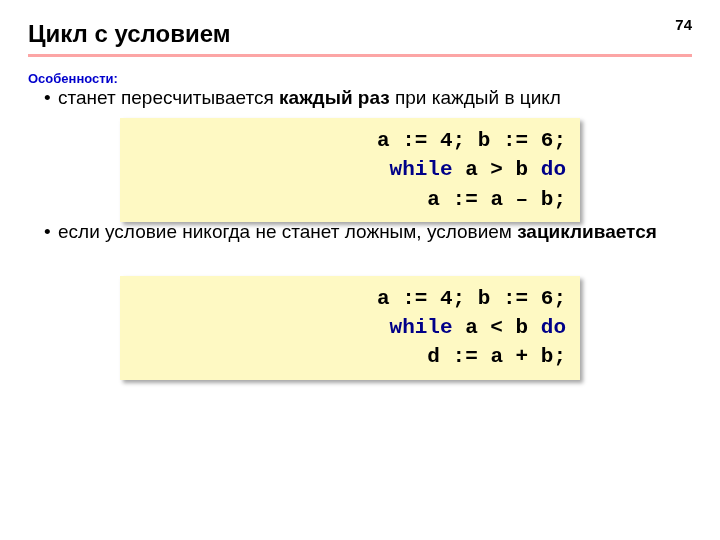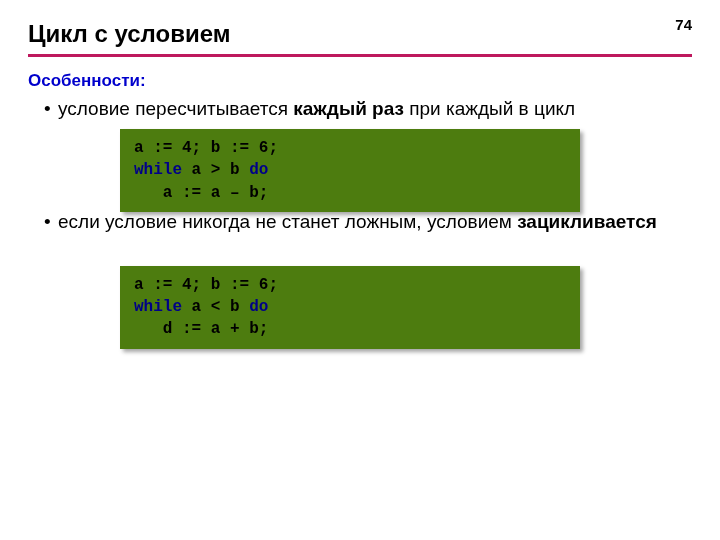--- a/index.html
+++ b/index.html
@@ -17,28 +17,28 @@
     top: 16px;
     right: 28px;
     font-size: 15px;
     font-weight: bold;
   }
   .title {
     font-size: 24px;
     font-weight: bold;
     color: #000;
     padding-bottom: 6px;
-    border-bottom: 3px solid #be185d;
+    border-bottom: 3px solid #fca5a5;
     margin-bottom: 14px;
   }
   .subhead {
     color: #0000cc;
-    font-size: 17px;
+    font-size: 13px;
     font-weight: bold;
-    margin-bottom: 6px;
+    margin-bottom: 0;
   }
   ul.bullets {
     list-style: none;
     padding-left: 16px;
   }
   ul.bullets li {
     position: relative;
     font-size: 19px;
     line-height: 1.25;
     padding-left: 14px;
@@ -46,48 +46,49 @@
     color: #000;
   }
   ul.bullets li::before {
     content: "•";
     position: absolute;
     left: 0;
     top: 0;
   }
   .bold { font-weight: bold; }
   .code-block {
-    background: #4d7c0f;
+    background: #fef9c3;
     font-family: "Courier New", monospace;
-    font-size: 16px;
+    font-size: 21px;
     font-weight: bold;
     line-height: 1.4;
     padding: 8px 14px;
     width: 460px;
     margin: 8px 0 6px 92px;
     box-shadow: 3px 3px 4px rgba(0,0,0,0.35);
     white-space: pre;
     position: relative;
     z-index: 2;
+    text-align: right;
   }
   .kw { color: #000088; }
   .li3 { margin-top: -8px; }
 </style>
 </head>
 <body>
 
 <div class="page-number">74</div>
 
 <h1 class="title">Цикл с условием</h1>
 
 <div class="subhead">Особенности:</div>
 
 <ul class="bullets">
   <li>
-    <span>условие пересчитывается </span><span class="bold">каждый раз</span><span> при каждый в цикл</span>
+    <span>станет пересчитывается </span><span class="bold">каждый раз</span><span> при каждый в цикл</span>
   </li>
 </ul>
 
 <div class="code-block"><span>a := 4; b := 6;</span>
 <span class="kw">while</span><span> a &gt; b </span><span class="kw">do</span>
 <span>   a := a – b;</span></div>
 
 <ul class="bullets">
   <li class="li3">
     <span>если условие никогда не станет ложным, условием </span><span class="bold">зацикливается</span>

